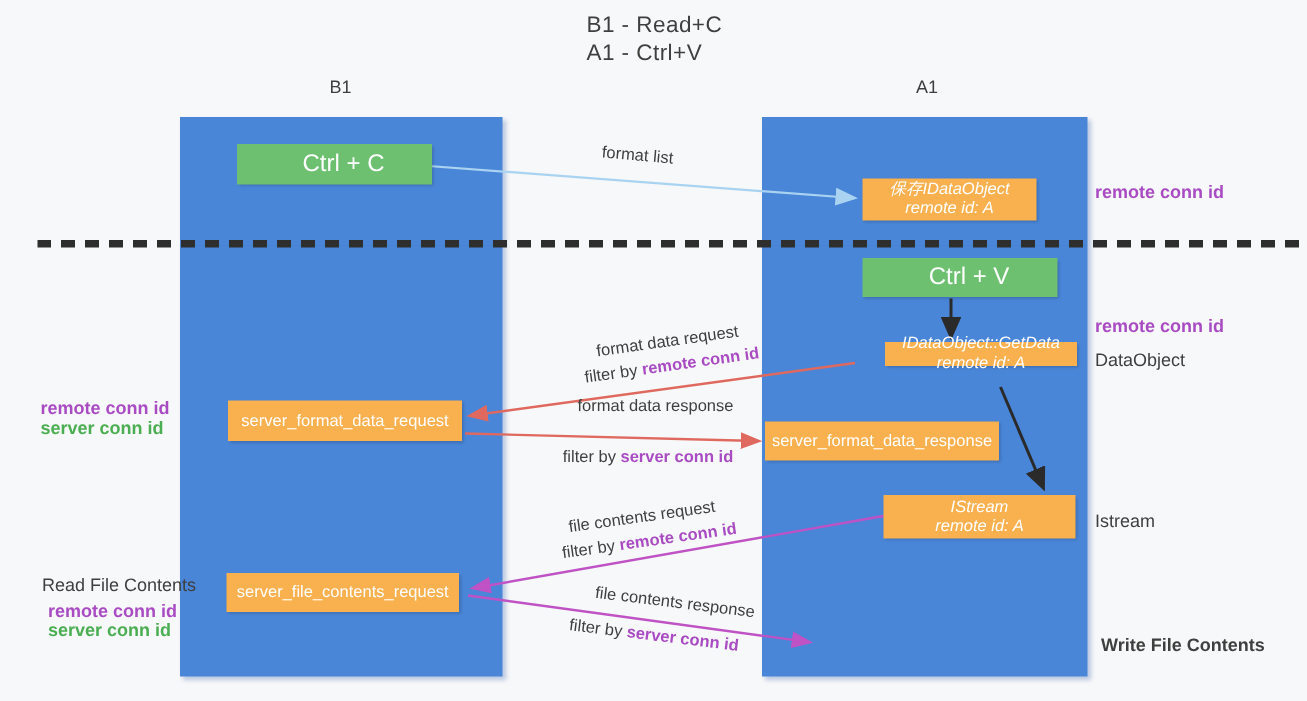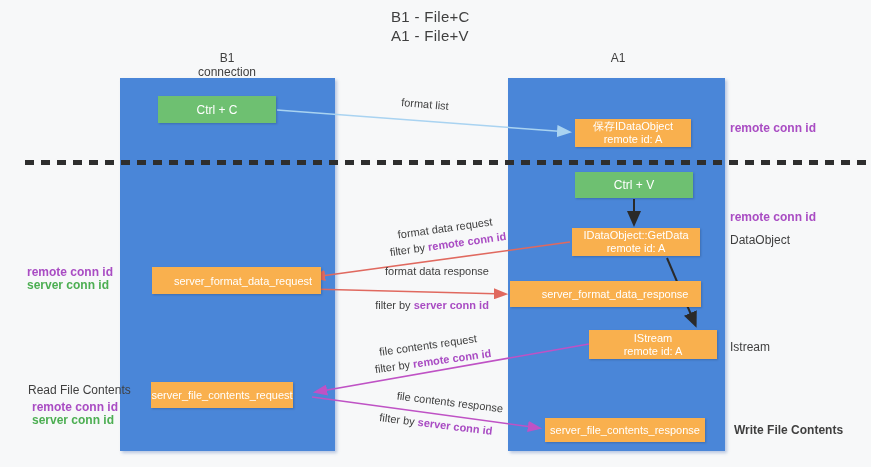--- a/index.html
+++ b/index.html
@@ -30,49 +30,48 @@
   }
   .dashline{
     position:absolute;left:25px;top:160px;width:846px;height:5px;
     background:repeating-linear-gradient(90deg,#2e2e2e 0 9px,transparent 9px 16px);
   }
   .box{
     position:absolute;display:flex;align-items:center;justify-content:center;
     color:#fff;text-align:center;white-space:nowrap;
     box-shadow:1px 1px 2px rgba(0,0,0,.18);
   }
-  .box.green{background:var(--box-green,#6ec071);font-size:12px;}
+  .box.green{background:var(--box-green,#6ec071);font-size:16px;padding-left:12px;}
   .box.orange{background:var(--box-orange,#f9b04e);font-size:11px;}
-  .box.two-line{flex-direction:column;font-size:11px;line-height:13px;}
+  .box.two-line{flex-direction:column;font-size:11px;line-height:13px;font-style:italic;}
   .side-label{
     position:absolute;font-size:12px;line-height:13px;
     color:var(--text-dark,#3f3f3f);white-space:nowrap;
   }
   .side-label.purple{color:var(--label-purple,#a94cc3);font-weight:bold;}
   .side-label.green{color:var(--label-green,#4cae52);font-weight:bold;}
   .arrow-label{
     position:absolute;font-size:11px;color:var(--text-dark,#3f3f3f);
     white-space:nowrap;transform-origin:center;
   }
   .arrow-label .purple{color:var(--label-purple,#a94cc3);font-weight:bold;}
   svg.overlay{position:absolute;left:0;top:0;pointer-events:none;}
 </style>
 </head>
 <body>
 
 <div class="canvas">
 
   <div class="title">
-    <div>B1 - File+C</div>
-    <div>A1 - File+V</div>
+    <div>B1 - Read+C</div>
+    <div>A1 - Ctrl+V</div>
   </div>
 
   <div class="col-header" style="left:167px;">
     <div>B1</div>
-    <div>connection</div>
   </div>
   <div class="col-header" style="left:558px;">
     <div>A1</div>
   </div>
 
   <div class="lane" style="left:120px;"></div>
   <div class="lane" style="left:508px;width:217px;"></div>
 
   <div class="dashline"></div>
 
@@ -106,45 +105,42 @@
 
   <div class="box orange two-line" style="left:575px;top:119px;width:116px;height:28px;">
     <span>保存IDataObject</span>
     <span>remote id: A</span>
   </div>
 
   <div class="box green" style="left:575px;top:172px;width:118px;height:26px;text-align:center;">
     <span>Ctrl + V</span>
   </div>
 
-  <div class="box orange two-line" style="left:572px;top:228px;width:128px;height:28px;">
+  <div class="box orange two-line" style="left:590px;top:228px;width:128px;height:16px;">
     <span>IDataObject::GetData</span>
     <span>remote id: A</span>
   </div>
 
-  <div class="box orange" style="left:152px;top:267px;width:156px;height:27px;padding-left:13px;">
+  <div class="box orange" style="left:152px;top:267px;width:156px;height:27px;">
     <span>server_format_data_request</span>
   </div>
 
-  <div class="box orange" style="left:510px;top:281px;width:172px;height:26px;padding-left:19px;">
+  <div class="box orange" style="left:510px;top:281px;width:156px;height:26px;">
     <span>server_format_data_response</span>
   </div>
 
   <div class="box orange two-line" style="left:589px;top:330px;width:128px;height:29px;">
     <span>IStream</span>
     <span>remote id: A</span>
   </div>
 
-  <div class="box orange" style="left:151px;top:382px;width:142px;height:26px;">
+  <div class="box orange" style="left:151px;top:382px;width:155px;height:26px;">
     <span>server_file_contents_request</span>
   </div>
 
-  <div class="box orange" style="left:545px;top:418px;width:160px;height:24px;">
-    <span>server_file_contents_response</span>
-  </div>
 
   <div class="side-label purple" style="left:730px;top:122px;">remote conn id</div>
   <div class="side-label purple" style="left:730px;top:211px;">remote conn id</div>
   <div class="side-label" style="left:730px;top:234px;">DataObject</div>
   <div class="side-label" style="left:730px;top:341px;">Istream</div>
   <div class="side-label" style="left:734px;top:424px;font-weight:bold;">Write File Contents</div>
 
   <div class="side-label purple" style="left:27px;top:266px;">remote conn id</div>
   <div class="side-label green" style="left:27px;top:279px;">server conn id</div>
   <div class="side-label" style="left:28px;top:384px;">Read File Contents</div>

